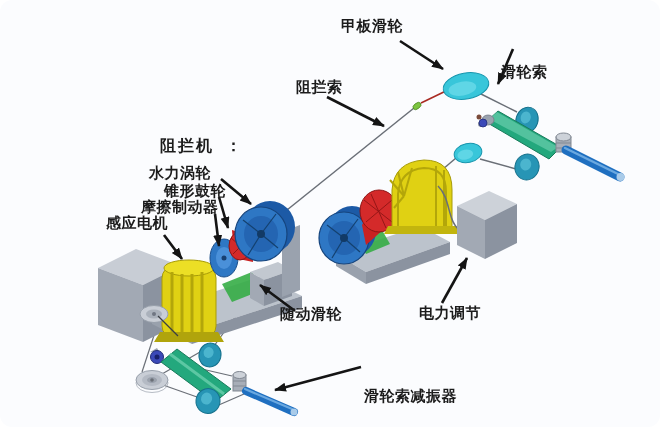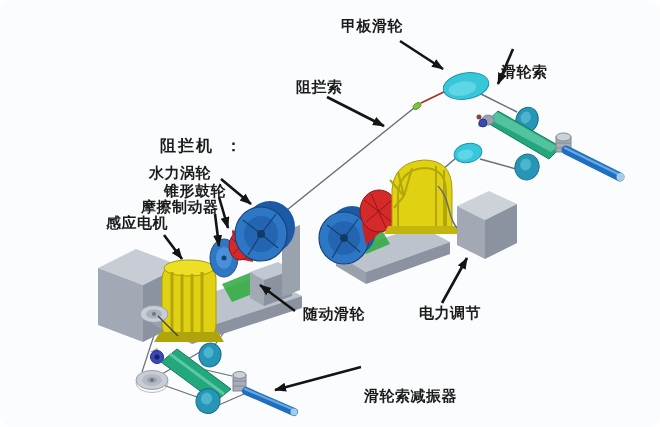--- a/index.html
+++ b/index.html
@@ -255,16 +255,16 @@
 </svg>
 
   <div class="lbl" style="left:341px; top:20px;">甲板滑轮</div>
   <div class="lbl" style="left:501px; top:26px;margin-top:40px;">滑轮索</div>
   <div class="lbl" style="left:296px; top:81px;">阻拦索</div>
   <div class="lbl heading" style="left:147px; top:139px;padding-left:13px;">阻拦机 ：</div>
   <div class="lbl" style="left:149px; top:167px;">水力涡轮</div>
   <div class="lbl" style="left:164px; top:185px;">锥形鼓轮</div>
   <div class="lbl" style="left:141px; top:201px;">摩擦制动器</div>
   <div class="lbl" style="left:106px; top:217px;">感应电机</div>
-  <div class="lbl" style="left:303px; top:308px;">随动滑轮</div>
+  <div class="lbl" style="left:280px; top:308px;">随动滑轮</div>
   <div class="lbl" style="left:409px; top:307px;padding-left:10px;">电力调节</div>
   <div class="lbl" style="left:364px; top:358px;margin-top:32px;">滑轮索减振器</div>
 </div>
 
 </body></html>

